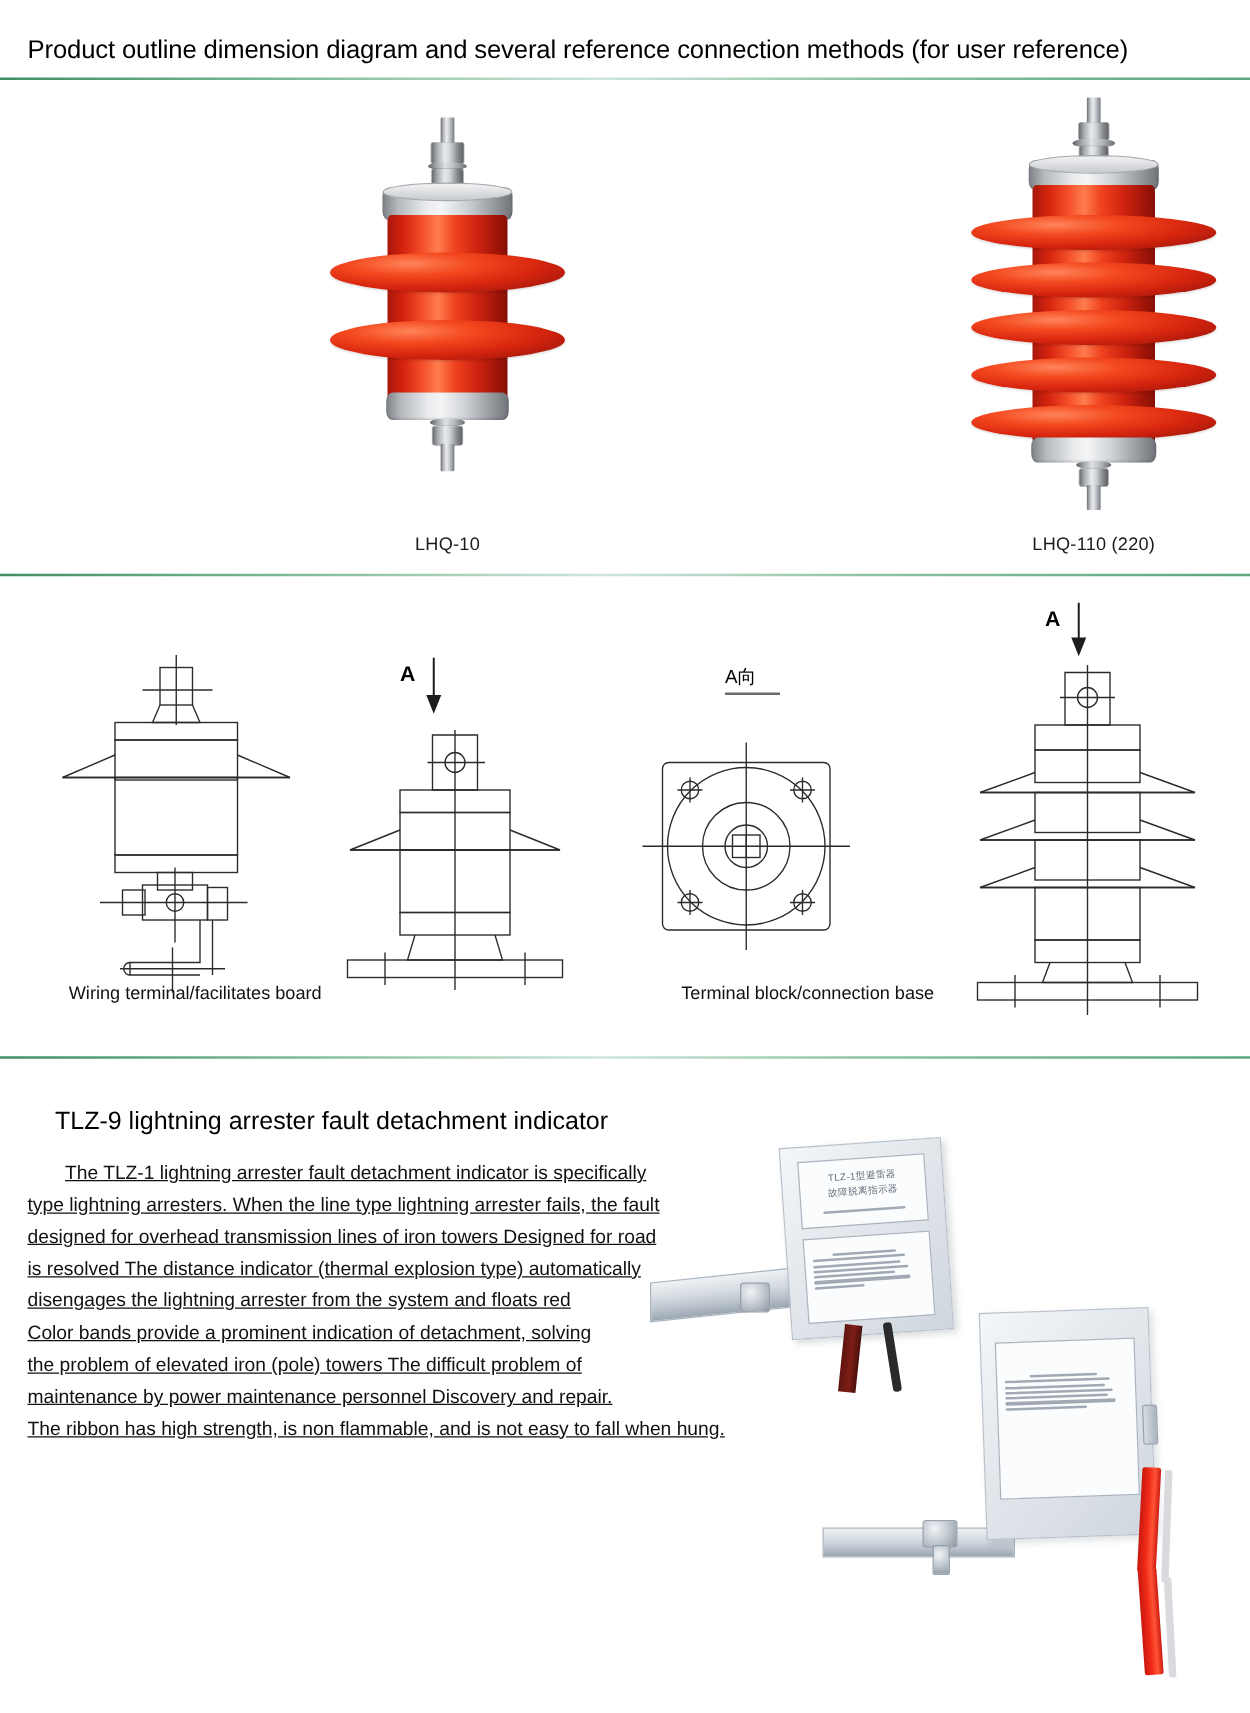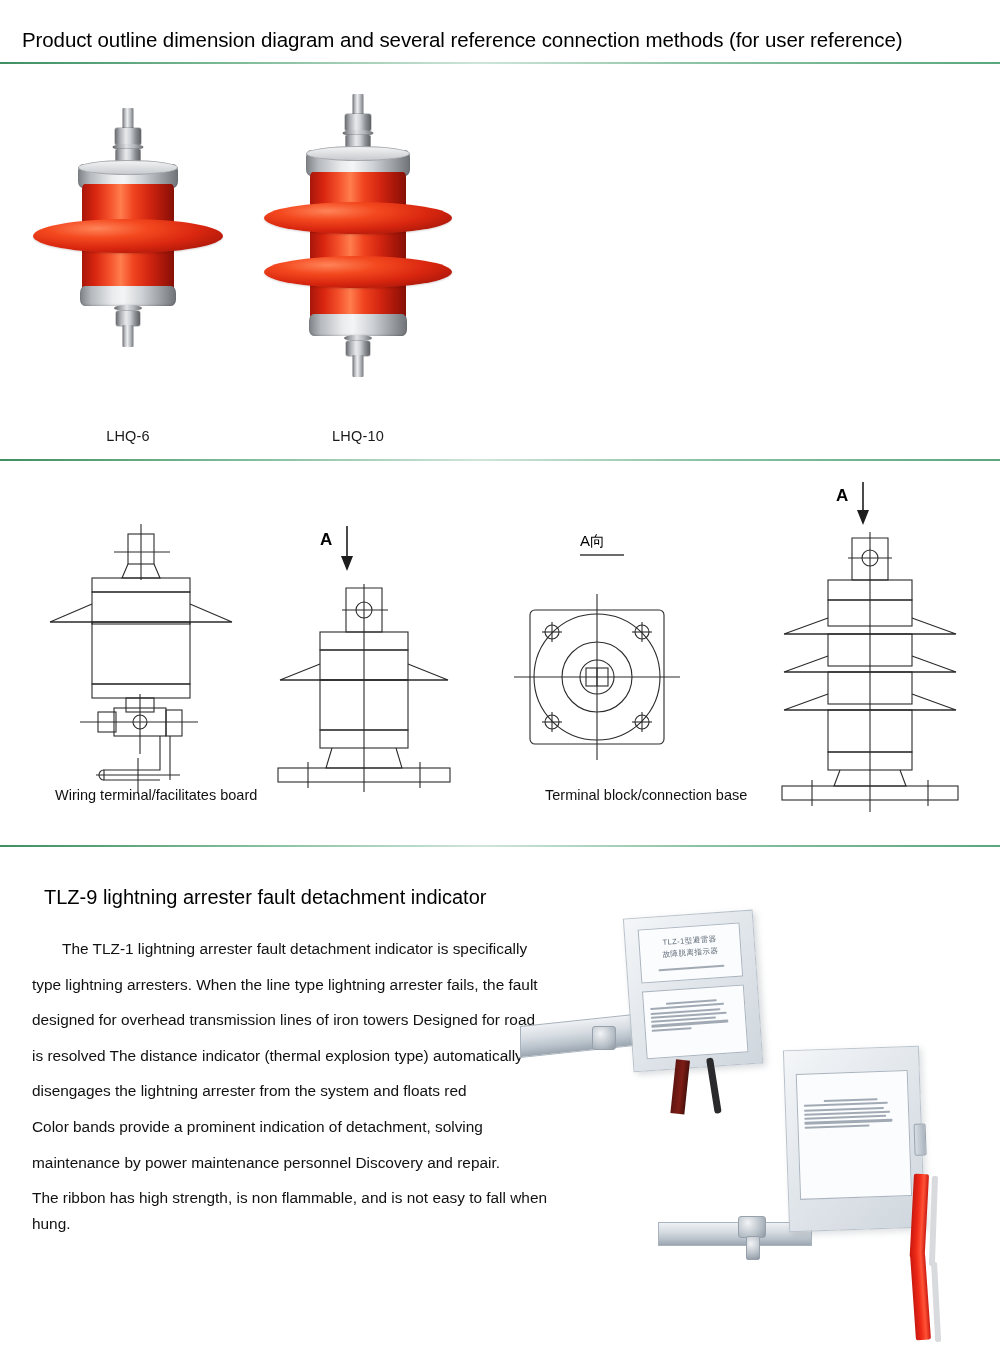--- a/index.html
+++ b/index.html
@@ -192,21 +192,21 @@
   }
   .tlz-body {
     position: absolute;
     left: 22px;
     top: 78px;
     width: 570px;
     font-size: 15.4px;
     line-height: 25.6px;
     color: #111;
   }
-  .tlz-body p { margin: 10px; }
+  .tlz-body p { margin: 0; text-decoration: underline; }
   .tlz-body .indent { text-indent: 30px; }
 
   
   .tlz-photo {
     position: absolute;
   }
   .dev-box {
     position: absolute;
     background: linear-gradient(135deg, #f4f6f8 0%, #e2e7ec 45%, #cfd6dd 100%);
     border: 1px solid #b9c2cb;
@@ -276,38 +276,20 @@
 </style>
 </head>
 <body>
 
 <div class="page-title">Product outline dimension diagram and several reference connection methods (for user reference)</div>
 
 <div class="divider" id="div-1"></div>
 
 <div class="photo-row">
 
-  <div class="photo-cell" style="left:18px; width:220px; height:360px;">
-    <div class="arrester" style="width:220px; height:300px;">
-      <div class="stud" style="top:22px;  width:11px; height:26px;"></div>
-      <div class="nut" style="top:42px;  width:26px; height:17px;"></div>
-      <div class="washer" style="top:58px;  width:31px; height:6px;"></div>
-      <div class="nut" style="top:63px;  width:25px; height:16px;"></div>
-      <div class="cap" style="top:78px;  width:100px; height:24px;">
-        <div class="cap-top-ellipse" style="width:98px; height:13px;"></div>
-      </div>
-      <div class="body-red" style="top:98px; width:92px; height:110px;"></div>
-      <div class="skirt" style="top:133px; width:190px; height:34px;"></div>
-      <div class="cap" style="top:200px; width:96px; height:20px;"></div>
-      <div class="washer" style="top:219px; width:28px; height:6px;"></div>
-      <div class="nut" style="top:225px; width:24px; height:15px;"></div>
-      <div class="stud" style="top:239px; width:11px; height:22px;"></div>
-    </div>
-    <div class="photo-label" style="top:342px;">LHQ-6</div>
-  </div>
 
   <div class="photo-cell" style="left:248px; width:220px; height:360px;">
     <div class="arrester" style="width:220px; height:310px;">
       <div class="stud" style="top:8px;   width:11px; height:26px;"></div>
       <div class="nut" style="top:28px;  width:26px; height:17px;"></div>
       <div class="washer" style="top:44px;  width:31px; height:6px;"></div>
       <div class="nut" style="top:49px;  width:25px; height:16px;"></div>
       <div class="cap" style="top:64px;  width:104px; height:26px;">
         <div class="cap-top-ellipse" style="width:102px; height:13px;"></div>
       </div>
@@ -316,20 +298,42 @@
       <div class="skirt" style="top:170px; width:188px; height:32px;"></div>
       <div class="cap" style="top:228px; width:98px; height:22px;"></div>
       <div class="washer" style="top:249px; width:28px; height:6px;"></div>
       <div class="nut" style="top:255px; width:24px; height:15px;"></div>
       <div class="stud" style="top:269px; width:11px; height:22px;"></div>
     </div>
     <div class="photo-label" style="top:342px;">LHQ-10</div>
   </div>
 
 
+  <div class="photo-cell" style="left:755px; width:240px; height:360px;">
+    <div class="arrester" style="width:240px; height:330px;">
+      <div class="stud" style="top:-8px;  width:11px; height:26px;"></div>
+      <div class="nut" style="top:12px;  width:24px; height:14px;"></div>
+      <div class="washer" style="top:25px;  width:34px; height:7px;"></div>
+      <div class="nut" style="top:31px;  width:23px; height:13px;"></div>
+      <div class="cap" style="top:42px;  width:104px; height:24px;">
+        <div class="cap-top-ellipse" style="width:102px; height:13px;"></div>
+      </div>
+      <div class="body-red" style="top:62px; width:98px; height:208px;"></div>
+      <div class="skirt" style="top:86px;  width:196px; height:28px;"></div>
+      <div class="skirt" style="top:124px; width:196px; height:28px;"></div>
+      <div class="skirt" style="top:162px; width:196px; height:28px;"></div>
+      <div class="skirt" style="top:200px; width:196px; height:28px;"></div>
+      <div class="skirt" style="top:238px; width:196px; height:28px;"></div>
+      <div class="cap" style="top:264px; width:100px; height:20px;"></div>
+      <div class="washer" style="top:283px; width:28px; height:6px;"></div>
+      <div class="nut" style="top:289px; width:23px; height:14px;"></div>
+      <div class="stud" style="top:302px; width:11px; height:20px;"></div>
+    </div>
+    <div class="photo-label" style="top:342px;">LHQ-110 (220)</div>
+  </div>
 </div>
 
 <div class="divider" id="div-2"></div>
 
 <div class="drawing-area">
 
   <svg style="position:absolute; left:30px; top:60px;" width="230" height="290" viewBox="0 0 230 290">
     <g fill="none" stroke="#2b2b2b" stroke-width="1.1" stroke-linejoin="miter">
 
       <rect x="98" y="12" width="26" height="30"></rect>
@@ -482,20 +486,21 @@
 
   <div class="tlz-heading">TLZ-9 lightning arrester fault detachment indicator</div>
 
   <div class="tlz-body">
     <p class="indent">The TLZ-1 lightning arrester fault detachment indicator is specifically</p>
     <p>type lightning arresters. When the line type lightning arrester fails, the fault</p>
     <p>designed for overhead transmission lines of iron towers Designed for road</p>
     <p>is resolved The distance indicator (thermal explosion type) automatically</p>
     <p>disengages the lightning arrester from the system and floats red</p>
     <p>Color bands provide a prominent indication of detachment, solving</p>
+    <p>the problem of elevated iron (pole) towers The difficult problem of</p>
     <p>maintenance by power maintenance personnel Discovery and repair.</p>
     <p>The ribbon has high strength, is non flammable, and is not easy to fall when hung.</p>
   </div>
 
   <div class="tlz-photo" style="left:500px; top:60px; width:330px; height:260px;">
 
     <div class="bracket" style="left:20px; top:118px; width:150px; height:30px;
                 transform: skewY(-6deg); transform-origin: left center;"></div>
     <div class="bolt-head" style="left:92px; top:118px; width:22px; height:22px;"></div>
 

